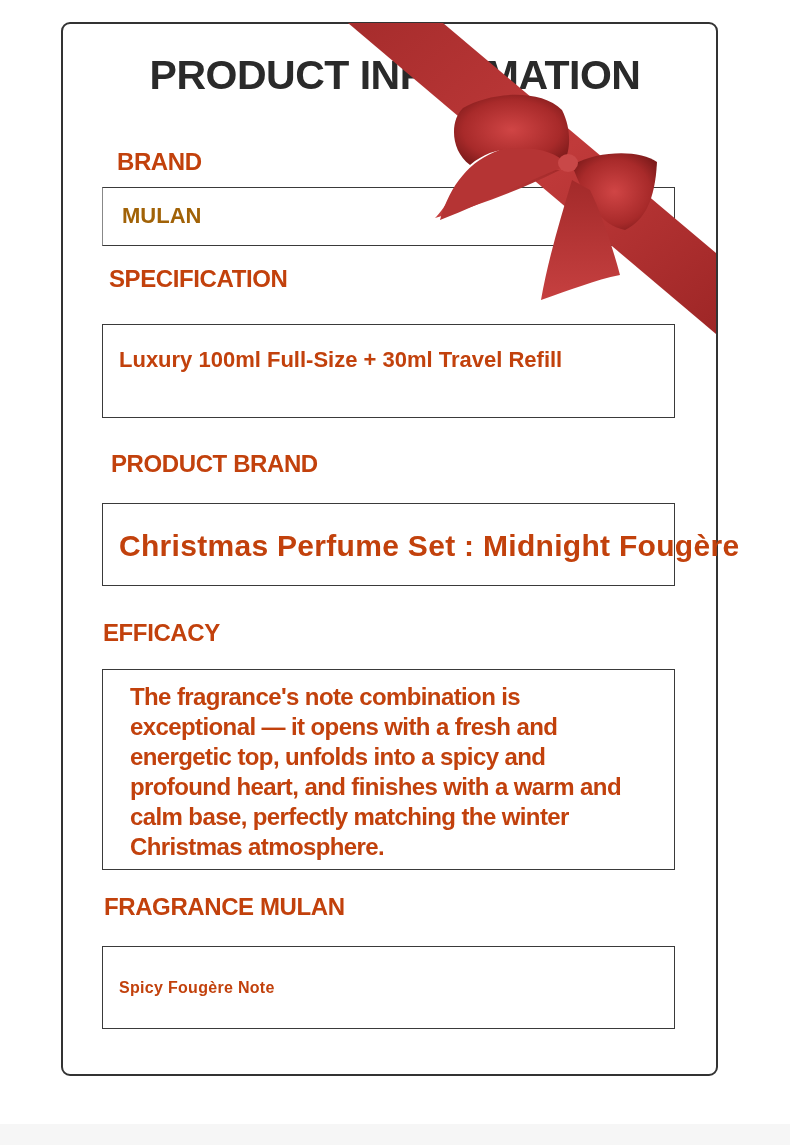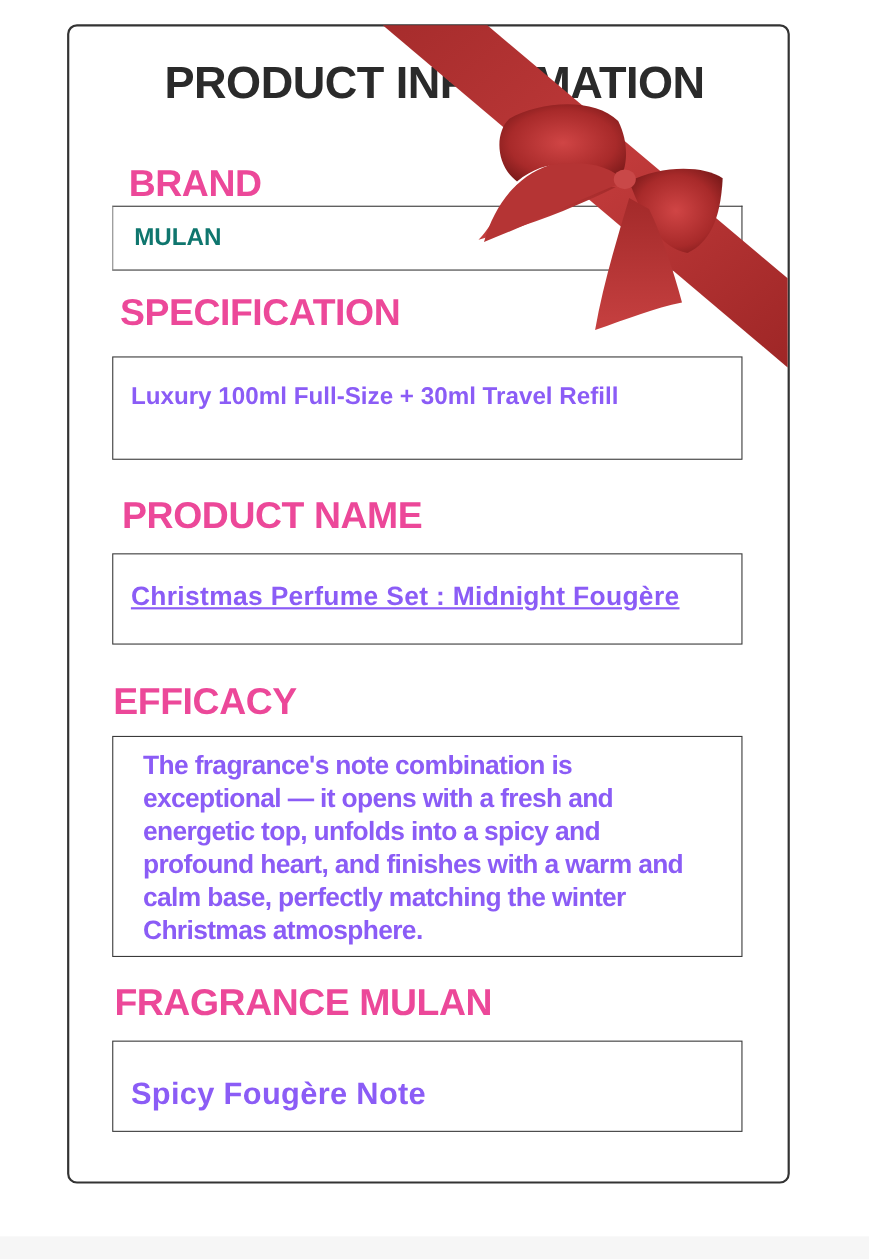--- a/index.html
+++ b/index.html
@@ -16,65 +16,65 @@
       position: absolute; left: 61px; top: 22px; width: 653px; height: 1050px;
       border: 2px solid #333333; border-radius: 9px; background: #ffffff;
       box-sizing: content-box;
     }
     .title {
       position: absolute; left: 0; top: 52px; width: 100%;
       text-align: center; font-weight: bold; font-size: 41px; color: #2a2a2a;
       letter-spacing: -0.5px; margin: 0; z-index: 1;
     }
     .label {
-      position: absolute; font-weight: bold; font-size: 34px; color: #ec4899;
+      position: absolute; font-weight: bold; font-size: 24px; color: #c2410c;
       letter-spacing: -0.4px; margin: 0; z-index: 1;
     }
     .box {
       position: absolute; left: 102px; width: 573px;
       border: 1px solid #3a3a3a; box-sizing: border-box; background: transparent;
       z-index: 1;
     }
     .value {
-      position: absolute; font-weight: bold; color: #8b5cf6; margin: 0;
+      position: absolute; font-weight: bold; color: #c2410c; margin: 0;
       z-index: 3;
     }
     .ribbon-layer {
       position: absolute; left: 0; top: 0; width: 790px; height: 1145px;
       pointer-events: none; z-index: 2;
     }
   </style>
 </head>
 <body>
 
 <div class="bottom-band"></div>
 
 <div class="card"></div>
 
 <h1 class="title">PRODUCT INFORMATION</h1>
 
 <div class="label" style="left:117px; top:148px;">BRAND</div>
 <div class="box" style="top:187px; height:59px; border-left-color:#888;"></div>
-<div class="value" style="left:122px; top:203px; font-size:22px; color:#0f766e;">MULAN</div>
+<div class="value" style="left:122px; top:203px; font-size:22px; color:#a16207;">MULAN</div>
 
 <div class="label" style="left:109px; top:265px;">SPECIFICATION</div>
 <div class="box" style="top:324px; height:94px;"></div>
 <div class="value" style="left:119px; top:348px; width:480px; font-size:22px; line-height:24px;">Luxury 100ml Full-Size + 30ml Travel Refill</div>
 
-<div class="label" style="left:111px; top:450px;">PRODUCT NAME</div>
+<div class="label" style="left:111px; top:450px;">PRODUCT BRAND</div>
 <div class="box" style="top:503px; height:83px;"></div>
-<div class="value" style="left:119px; top:529px; font-size:24px; letter-spacing:0.3px;text-decoration:underline;">Christmas Perfume Set : Midnight Fougère</div>
+<div class="value" style="left:119px; top:529px; font-size:30px; letter-spacing:0.3px;">Christmas Perfume Set : Midnight Fougère</div>
 
 <div class="label" style="left:103px; top:619px;">EFFICACY</div>
 <div class="box" style="top:669px; height:201px;"></div>
 <div class="value" style="left:130px; top:682px; width:512px; font-size:24px; line-height:30px; letter-spacing:-0.6px;">The fragrance's note combination is exceptional — it opens with a fresh and energetic top, unfolds into a spicy and profound heart, and finishes with a warm and calm base, perfectly matching the winter Christmas atmosphere.</div>
 
 <div class="label" style="left:104px; top:893px;">FRAGRANCE MULAN</div>
 <div class="box" style="top:946px; height:83px;"></div>
-<div class="value" style="left:119px; top:979px; font-size:28px; letter-spacing:0.3px;text-align:center;">Spicy Fougère Note</div>
+<div class="value" style="left:119px; top:979px; font-size:16px; letter-spacing:0.3px;text-align:center;">Spicy Fougère Note</div>
 
 <svg class="ribbon-layer" viewBox="0 0 790 1145">
   <defs>
     <linearGradient id="band" x1="0" y1="0" x2="1" y2="1">
       <stop offset="0" stop-color="#a62c2c"></stop>
       <stop offset="0.5" stop-color="#c03a3a"></stop>
       <stop offset="1" stop-color="#9e2626"></stop>
     </linearGradient>
     <radialGradient id="loop" cx="0.5" cy="0.5" r="0.6">
       <stop offset="0" stop-color="#d04545"></stop>

